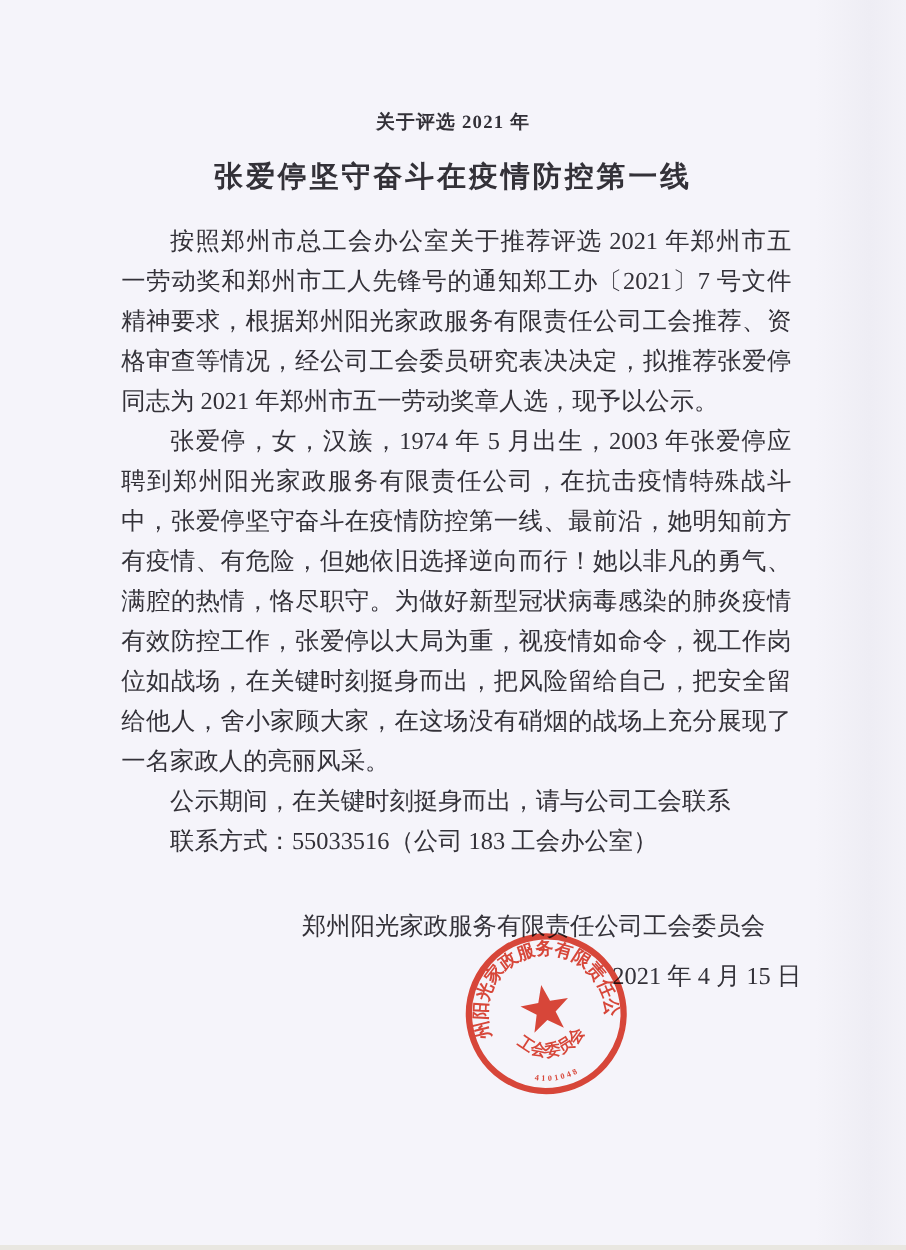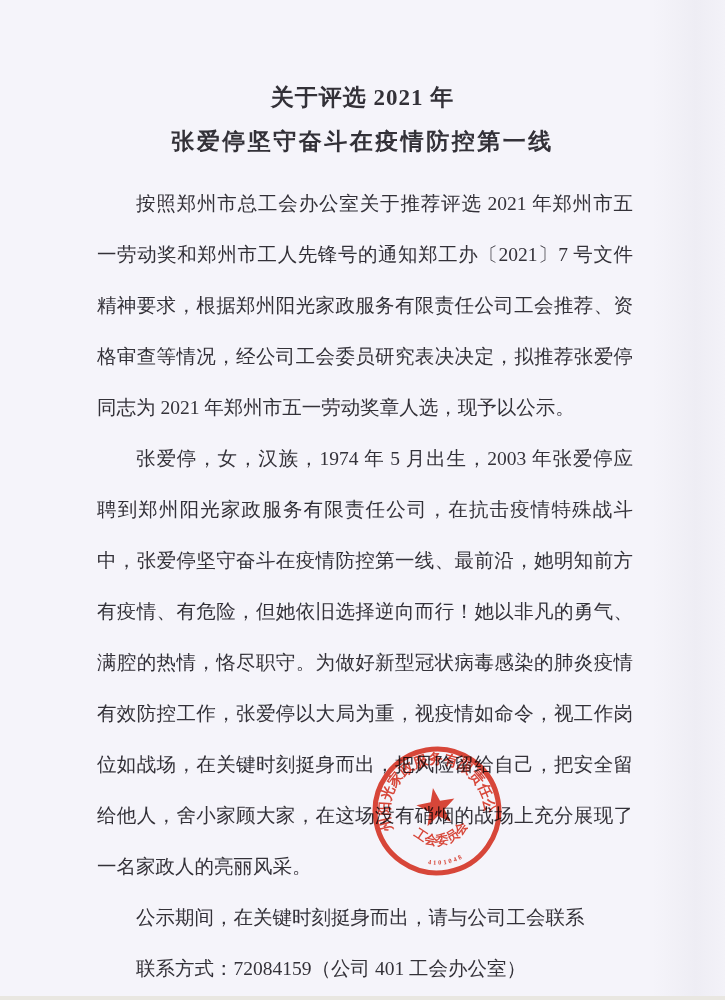--- a/index.html
+++ b/index.html
@@ -12,27 +12,27 @@
     font-family: "Liberation Serif", "DejaVu Serif", serif;
     color: #333138;
     overflow: hidden;
   }
   .edge-bottom {
     position: absolute; left: 0; bottom: 0;
     width: 100%; height: 4px;
     background: #e9e7e1;
   }
   .title-block { padding-top: 83px; text-align: center; font-weight: 700; }
-  .title-line1 { font-size: 23px; line-height: 30px; letter-spacing: 1px; }
+  .title-line1 { font-size: 15px; line-height: 30px; letter-spacing: 1px; }
   .title-line2 { font-size: 23px; line-height: 30px; margin-top: 14px; letter-spacing: 2.5px; }
   .body-block { margin: 21px 92px 0 97px; }
   .body-block p {
     margin: 0;
     font-size: 19.5px;
-    line-height: 51px;
+    line-height: 32px;
     text-align: justify;
     text-indent: 2em;
   }
   .signature-line {
     margin-top: 40px;
     padding-right: 113px;
     text-align: right;
     font-size: 19.5px;
     line-height: 24px;
   }
@@ -63,21 +63,21 @@
 
   <div class="title-block">
     <div class="title-line1">关于评选 2021 年</div>
     <div class="title-line2">张爱停坚守奋斗在疫情防控第一线</div>
   </div>
 
   <div class="body-block">
     <p>按照郑州市总工会办公室关于推荐评选 2021 年郑州市五一劳动奖和郑州市工人先锋号的通知郑工办〔2021〕7 号文件精神要求，根据郑州阳光家政服务有限责任公司工会推荐、资格审查等情况，经公司工会委员研究表决决定，拟推荐张爱停同志为 2021 年郑州市五一劳动奖章人选，现予以公示。</p>
     <p>张爱停，女，汉族，1974 年 5 月出生，2003 年张爱停应聘到郑州阳光家政服务有限责任公司，在抗击疫情特殊战斗中，张爱停坚守奋斗在疫情防控第一线、最前沿，她明知前方有疫情、有危险，但她依旧选择逆向而行！她以非凡的勇气、满腔的热情，恪尽职守。为做好新型冠状病毒感染的肺炎疫情有效防控工作，张爱停以大局为重，视疫情如命令，视工作岗位如战场，在关键时刻挺身而出，把风险留给自己，把安全留给他人，舍小家顾大家，在这场没有硝烟的战场上充分展现了一名家政人的亮丽风采。</p>
     <p>公示期间，在关键时刻挺身而出，请与公司工会联系</p>
-    <p>联系方式：72084159（公司 401 工会办公室）</p>
+    <p>联系方式：55033516（公司 183 工会办公室）</p>
   </div>
 
   <div class="signature-line">郑州阳光家政服务有限责任公司工会委员会</div>
   <div class="date-line">2021 年 4 月 15 日</div>
 
   <svg class="seal" viewBox="0 0 140 140" aria-hidden="true">
     <defs>
       <path id="sealRingPath" d="M 25.8 86.1 A 47 47 0 1 1 114.2 86.1" fill="none"></path>
       <path id="sealInnerPath" d="M 40.1 83.9 A 33 33 0 0 0 99.9 83.9" fill="none"></path>
       <path id="sealSerialPath" d="M 26.6 100.4 A 53 53 0 0 0 113.4 100.4" fill="none"></path>

